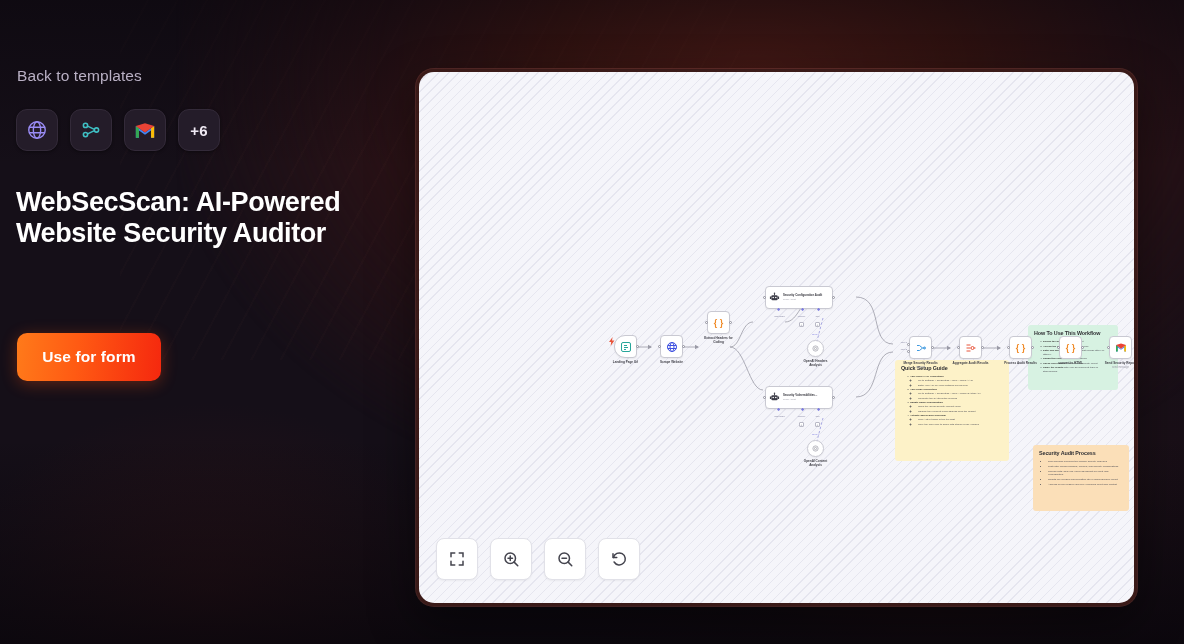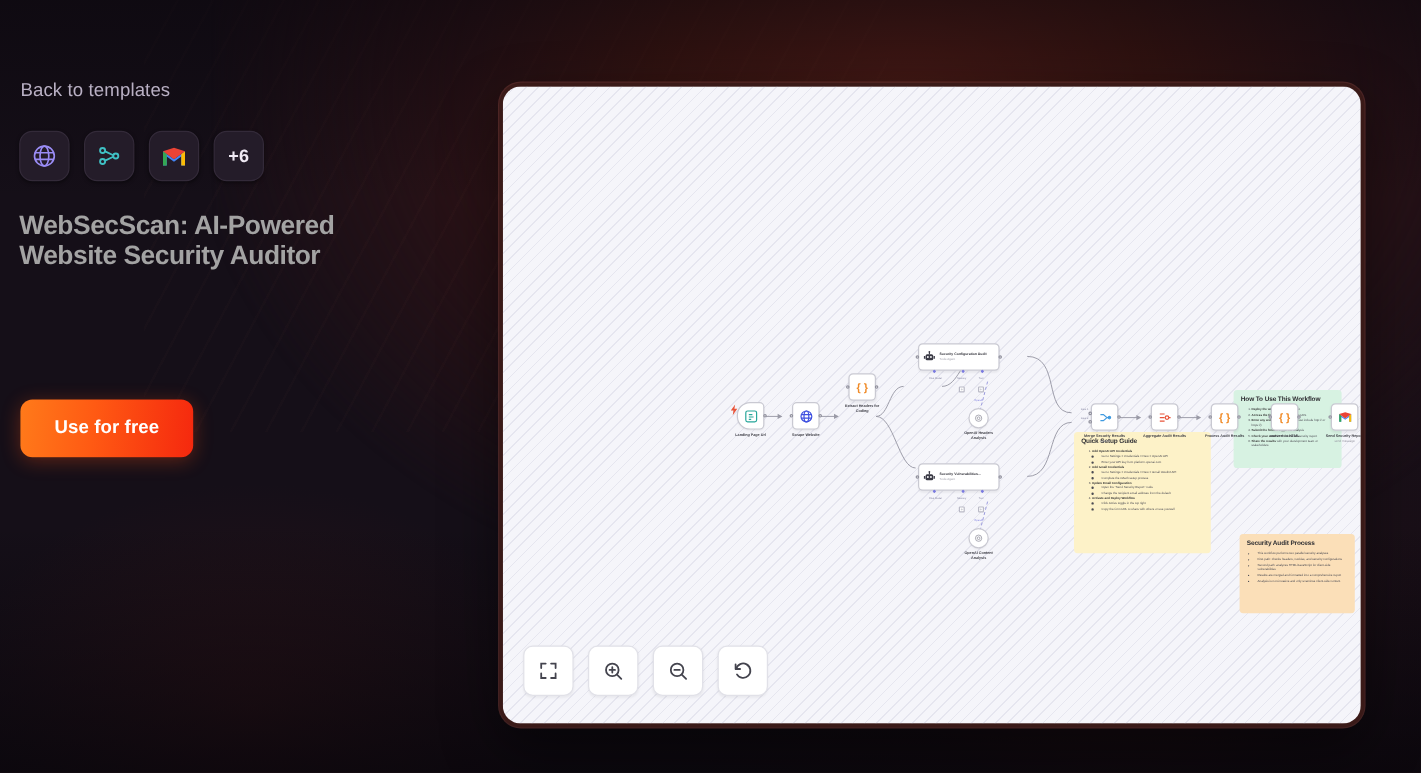--- a/index.html
+++ b/index.html
@@ -42,23 +42,23 @@
   .app-icons { position:absolute; left:16px; top:109px; display:flex; gap:12px; }
   .app-icon {
     width:42px; height:42px; border-radius:11px; background:#241c29;
     border:1px solid #332a39;
     display:flex; align-items:center; justify-content:center;
     box-shadow: 0 1px 3px rgba(0,0,0,.4);
   }
   .app-icon.plus { color:#efe9f3; font-size:15px; font-weight:700; letter-spacing:.2px; }
 
   .hero-title {
-    position:absolute; left:16px; top:175px; width:330px;
-    font-size:22px; line-height:1.155; font-weight:700;
-    color:#a3a3a3; letter-spacing:-.4px;
+    position:absolute; left:16px; top:187px; width:330px;
+    font-size:27px; line-height:1.155; font-weight:700;
+    color:#ffffff; letter-spacing:-.4px;
   }
   .cta {
     position:absolute; left:17px; top:333px; width:144px; height:48px;
     border-radius:10px; border:none; cursor:pointer;
     background: linear-gradient(96deg, #ff7a1a 0%, #ff5a13 42%, #f5280e 100%);
     color:#fff; font-size:15.5px; font-weight:700; letter-spacing:.1px;
     font-family:"Liberation Sans", sans-serif;
     box-shadow: 0 3px 16px rgba(255,80,20,.32);
   }
 
@@ -177,21 +177,21 @@
         <path d="M2 17V4.2l3.4 2.4V17z" fill="#34A853"></path>
         <path d="M22 17V4.2l-3.4 2.4V17z" fill="#FBBC05"></path>
         <path d="M2 4.2 5.4 6.6 12 11.3l6.6-4.7L22 4.2 12 1z" fill="#EA4335"></path>
       </svg>
     </div>
     <div class="app-icon plus">+6</div>
   </div>
 
   <h1 class="hero-title">WebSecScan: AI-Powered Website Security Auditor</h1>
 
-  <button class="cta">Use for free</button>
+  <button class="cta">Use for form</button>
 </div>
 
 <div class="frame">
   <div class="canvas">
 
     <svg class="edges" viewBox="0 0 715 531">
       <g stroke="#9a9aa6" stroke-width="0.8" fill="none">
         <path d="M218 275 H232"></path>
         <path d="M264 275 H279"></path>
         <path d="M311 275 C322 275 322 250 334 250"></path>

